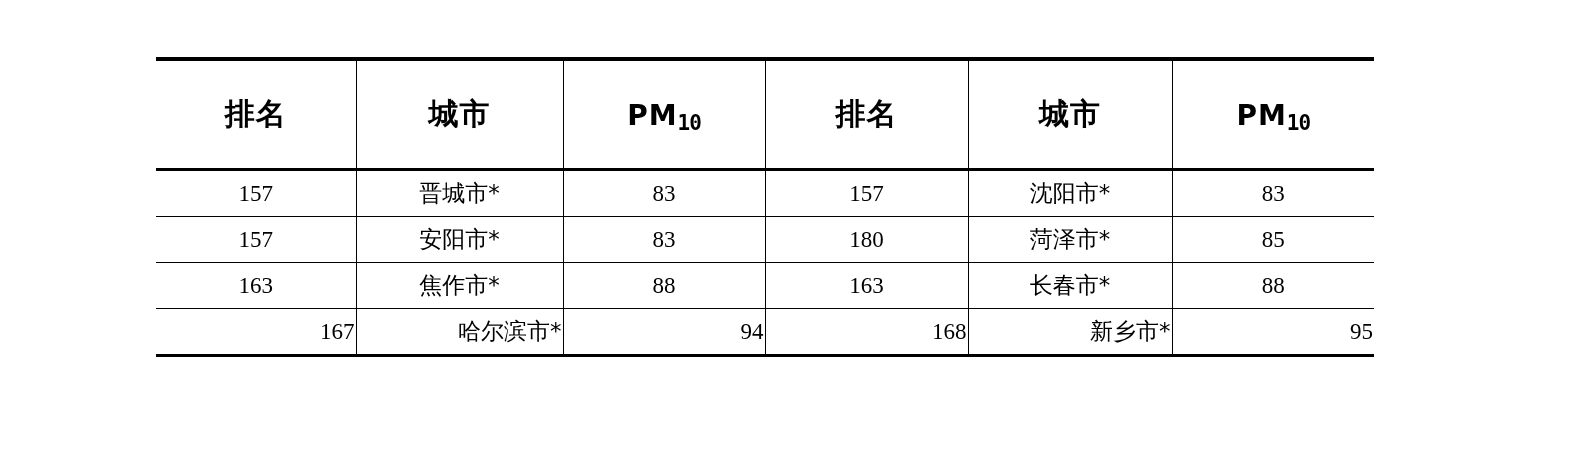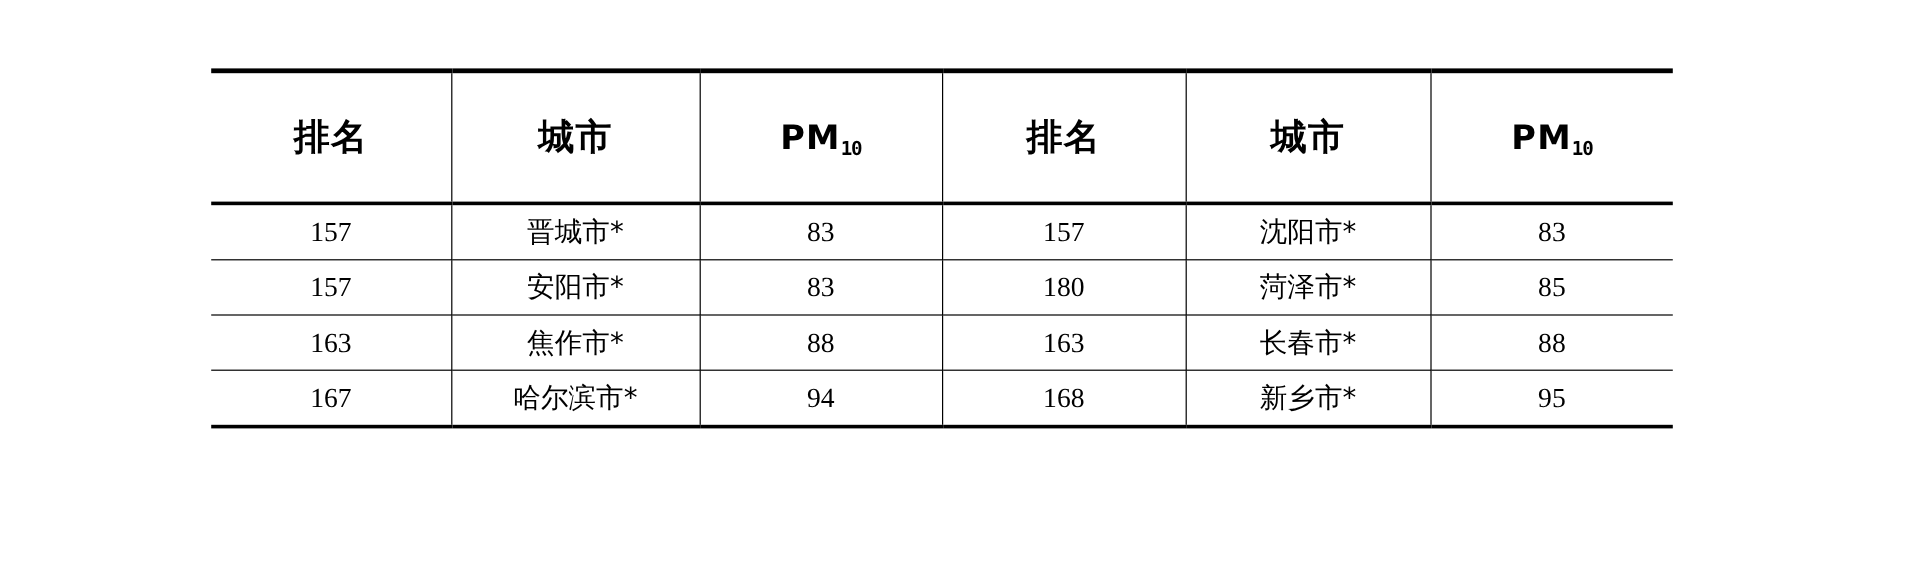--- a/index.html
+++ b/index.html
@@ -14,21 +14,21 @@
     color: #000000;
     overflow: hidden;
   }
   .page {
     position: relative;
     width: 1588px;
     height: 476px;
   }
   .table-wrap {
     position: absolute;
-    left: 176px;
+    left: 156px;
     top: 57px;
     width: 1218px;
   }
   table.data-table {
     border-collapse: collapse;
     width: 1218px;
     table-layout: fixed;
   }
   table.data-table col.c-rank  { width: 200px; }
   table.data-table col.c-city  { width: 207px; }
@@ -54,37 +54,38 @@
     letter-spacing: 1px;
   }
   table.data-table tbody td {
     height: 43px;
     font-size: 23px;
     border-top: 1.6px solid #000;
     border-bottom: 1.6px solid #000;
   }
   table.data-table tbody tr:last-child td {
     border-bottom: 3px solid #000;
+    text-align: right;
   }
   
   table.data-table th:first-child,
   table.data-table td:first-child {
     border-left: none;
   }
   table.data-table th:last-child,
   table.data-table td:last-child {
     border-right: none;
   }
   .pm-label {
     font-family: "DejaVu Sans", "Liberation Sans", sans-serif;
     font-weight: bold;
     font-size: 28px;
   }
   .pm-label sub {
-    font-size: 16px;
+    font-size: 21px;
     font-family: "DejaVu Sans Mono", "Liberation Mono", monospace;
     vertical-align: baseline;
     position: relative;
     top: 5px;
     letter-spacing: -1px;
   }
   .cjk {
     font-family: "DejaVu Sans", "Liberation Sans", sans-serif;
   }
 </style>

